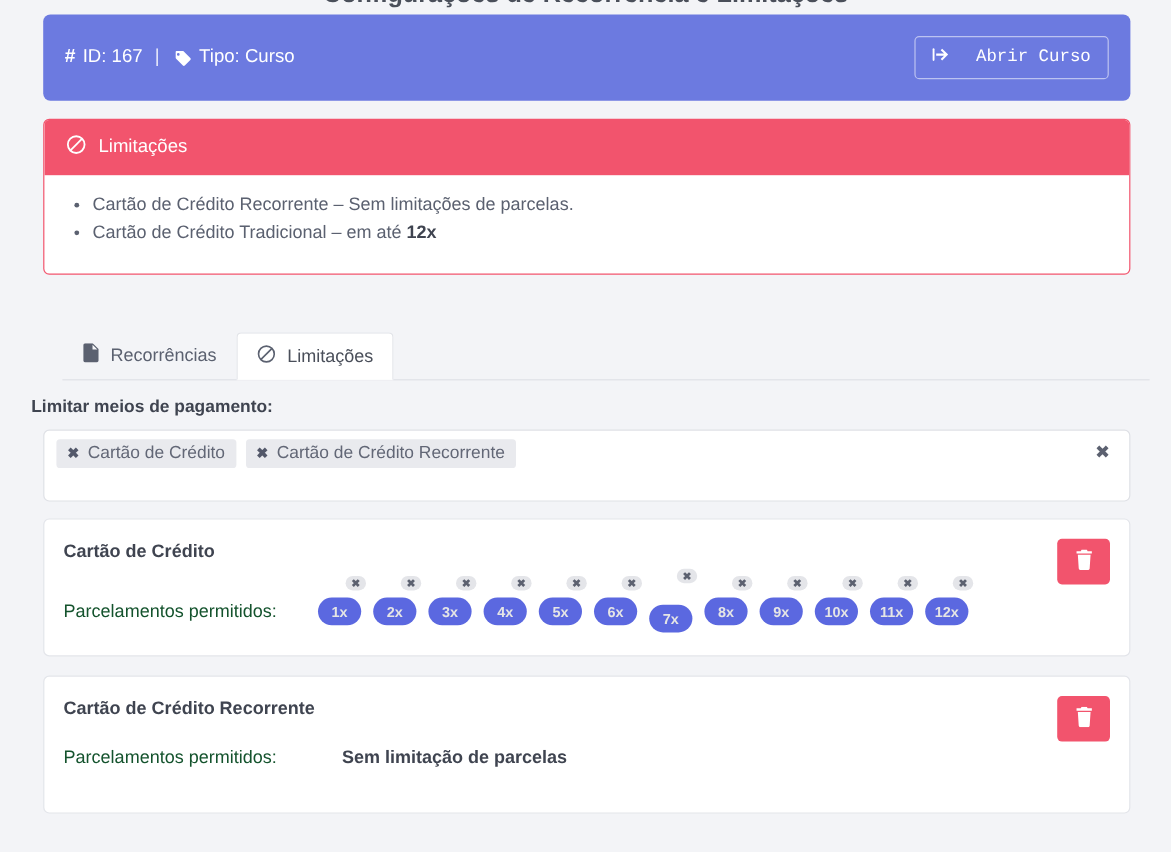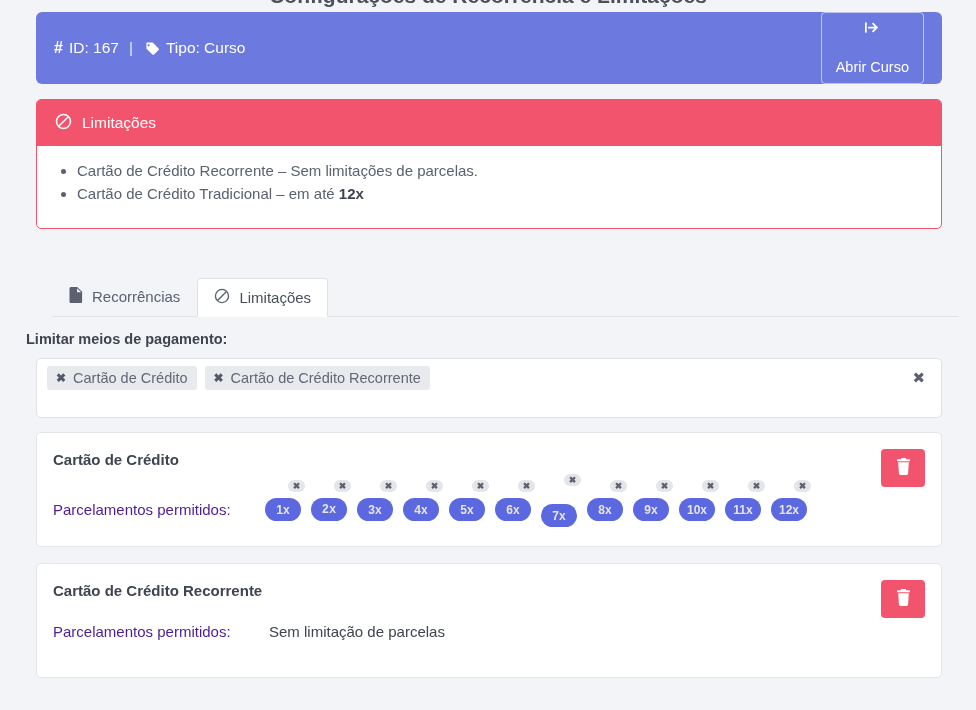--- a/index.html
+++ b/index.html
@@ -59,23 +59,22 @@
     border: 1px solid rgba(255,255,255,.55);
     border-radius: 4px;
     color: #fff;
     background: transparent;
     font-size: 14.5px;
     padding: 8px 14px;
     display: flex;
     align-items: center;
     gap: 22px;
     cursor: pointer;
-    font-family: Liberation Sans, sans-serif;
+    font-family: Liberation Mono, monospace;
     white-space: nowrap;
-    flex-direction: column;
   }
 
   
   .panel {
     position: absolute;
     left: 36px; top: 99px;
     width: 906px;
     background: #ffffff;
     border: 1px solid #f2546d;
     border-radius: 5px;
@@ -193,29 +192,29 @@
   #card1 { top: 563px; height: 115px; }
   .card-title {
     font-size: 15px;
     font-weight: bold;
     color: #3f4450;
     margin: 0 0 24px 0;
   }
   .card-row { display: flex; align-items: center; }
   .card-row-label {
     font-size: 15px;
-    color: #4c1d95;
+    color: #14532d;
     width: 212px;
     flex: 0 0 212px;
   }
   .plain-value {
     font-size: 15px;
-    font-weight: normal;
+    font-weight: bold;
     color: #3f4450;
-    margin-left: 4px;
+    margin-left: 20px;
   }
   .trash-btn {
     position: absolute;
     right: 16px; top: 16px;
     width: 44px; height: 38px;
     background: #f2546d;
     border: none;
     border-radius: 4px;
     color: #fff;
     display: flex;
@@ -349,21 +348,21 @@
     <div class="card-title">Cartão de Crédito</div>
     <div class="card-row">
       <div class="card-row-label">Parcelamentos permitidos:</div>
       <div class="chips" id="chips0">
           <div class="chip-wrap">
             <span class="chip-x">✖</span>
             <div class="chip" style="background: rgb(91, 104, 224);">1x</div>
           </div>
           <div class="chip-wrap">
             <span class="chip-x">✖</span>
-            <div class="chip" style="background: rgb(91, 104, 224); font-family: Liberation Mono, monospace;">2x</div>
+            <div class="chip" style="background: rgb(91, 104, 224);">2x</div>
           </div>
           <div class="chip-wrap">
             <span class="chip-x">✖</span>
             <div class="chip" style="background: rgb(91, 104, 224);">3x</div>
           </div>
           <div class="chip-wrap">
             <span class="chip-x">✖</span>
             <div class="chip" style="background: rgb(91, 104, 224);">4x</div>
           </div>
           <div class="chip-wrap">

